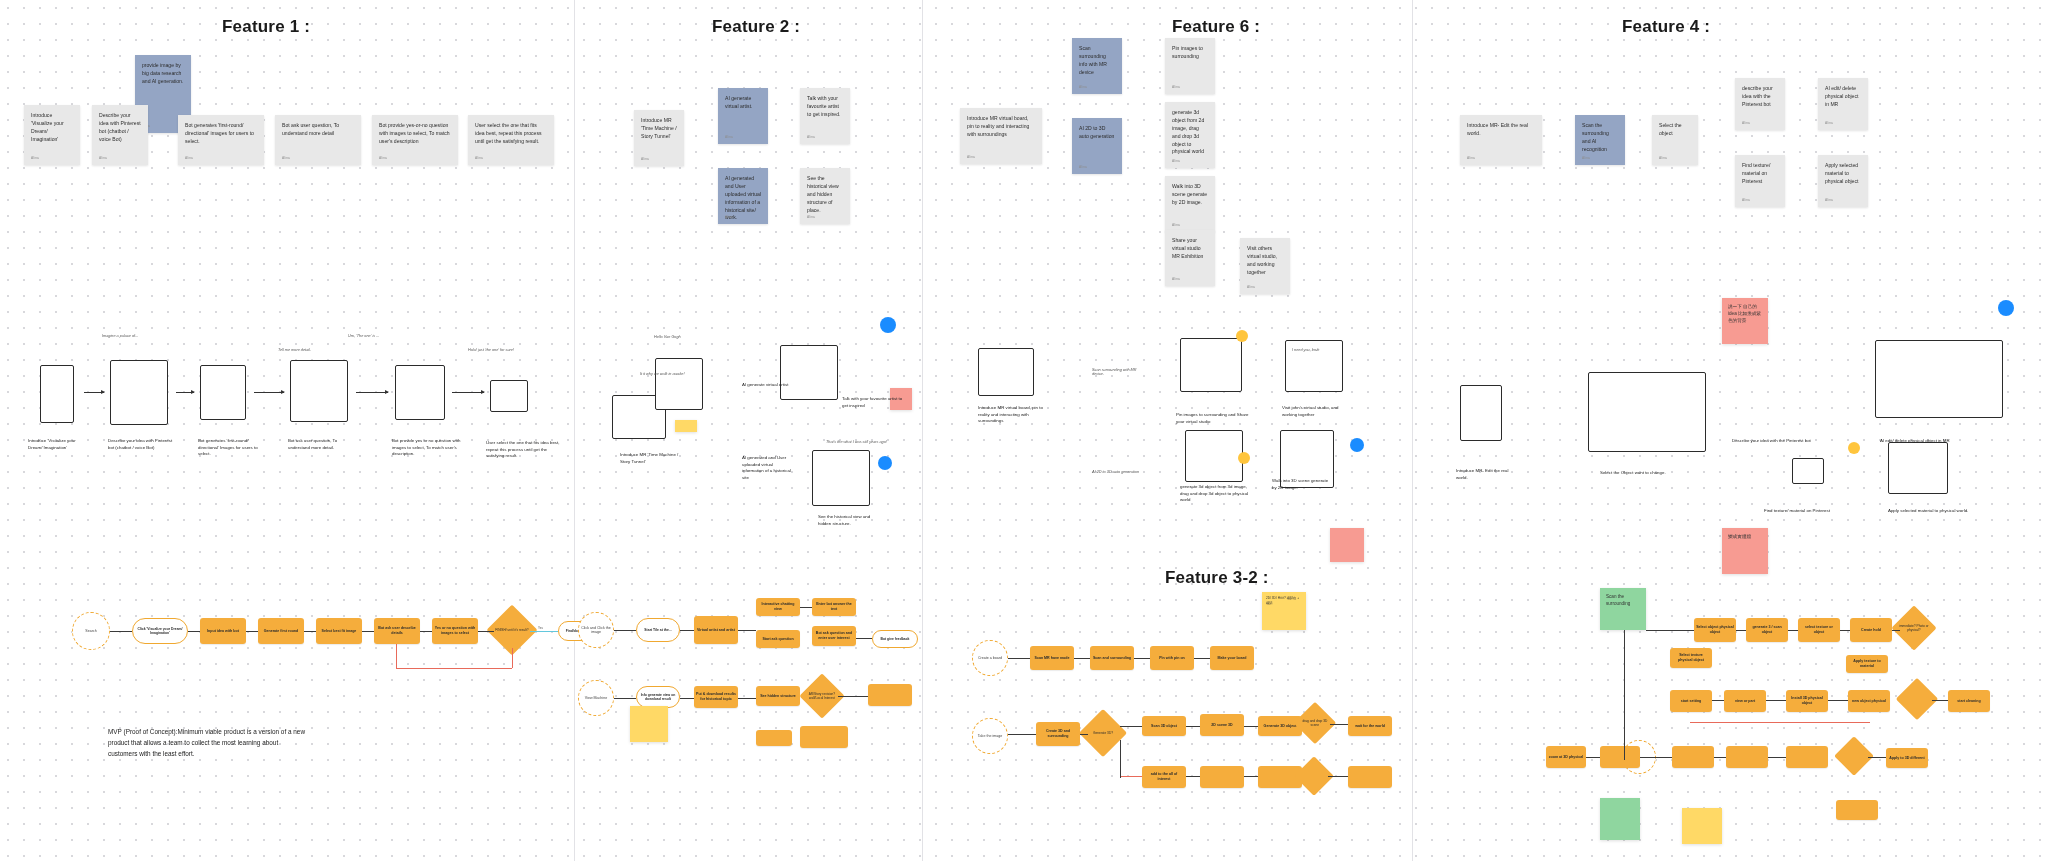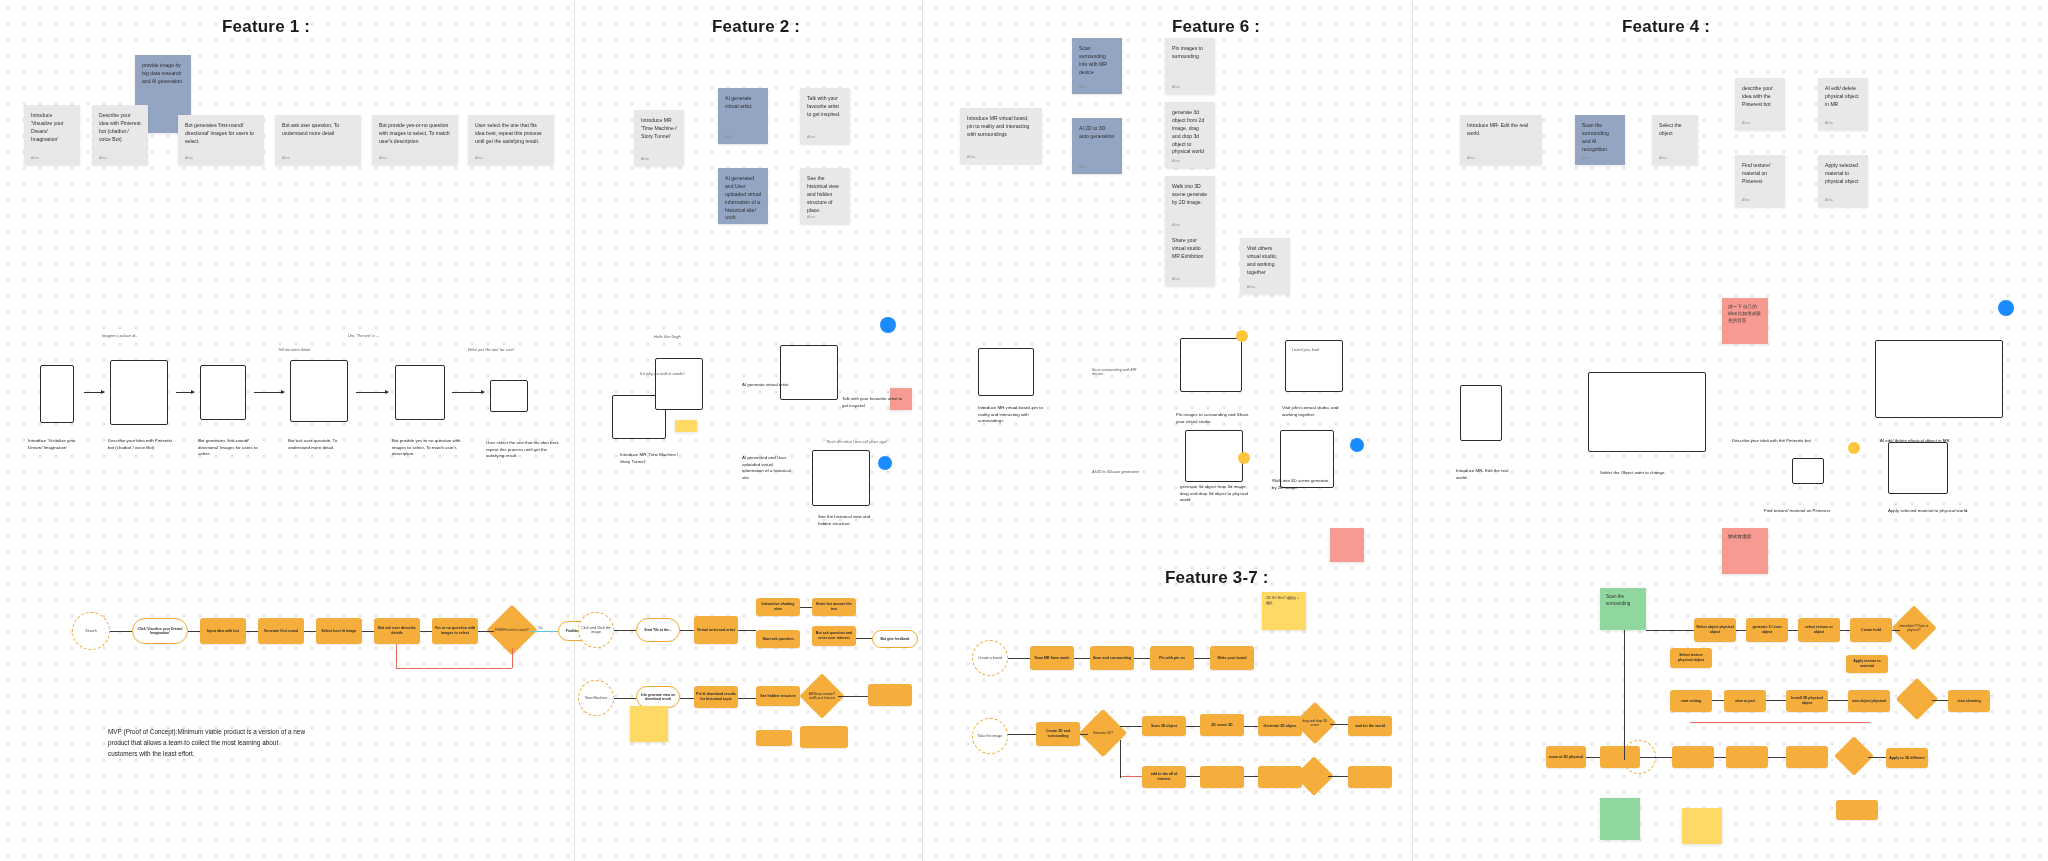--- a/index.html
+++ b/index.html
@@ -268,21 +268,21 @@
 <div class="sb-note" style="left:1092px; top:368px; width:56px;">Scan surrounding with MR device.</div>
 <div class="sb-note" style="left:1292px; top:348px; width:54px;">I need you, bruh</div>
 <div class="sb-note" style="left:1092px; top:470px; width:56px;">AI 2D to 3D auto generation</div>
 
 <div class="sb-cap" style="left:978px; top:405px; width:74px;">Introduce MR virtual board, pin to reality and interacting with surroundings</div>
 <div class="sb-cap" style="left:1176px; top:412px; width:76px;">Pin images to surrounding and Share your virtual studio</div>
 <div class="sb-cap" style="left:1282px; top:405px; width:66px;">Visit john's virtual studio, and working together</div>
 <div class="sb-cap" style="left:1180px; top:484px; width:76px;">generate 3d object from 3d image, drag and drop 3d object to physical world</div>
 <div class="sb-cap" style="left:1272px; top:478px; width:62px;">Walk into 3D scene generate by 2D image.</div>
 
-<div class="feat-title" style="left:1165px; top:568px;">Feature 3-7 :</div>
+<div class="feat-title" style="left:1165px; top:568px;">Feature 3-2 :</div>
 
 <div class="fc-start" style="left:972px; top:640px; width:36px; height:36px;">Create a board</div>
 <div class="fc-start" style="left:972px; top:718px; width:36px; height:36px;">Take the image</div>
 <div class="fc-box" style="left:1030px; top:646px; width:44px; height:24px;">Scan MR have mode</div>
 <div class="fc-box" style="left:1090px; top:646px; width:44px; height:24px;">Scan and surrounding</div>
 <div class="fc-box" style="left:1150px; top:646px; width:44px; height:24px;">Pin with pin on</div>
 <div class="fc-box" style="left:1210px; top:646px; width:44px; height:24px;">Make your board</div>
 <div class="sticky yellow" style="left:1262px; top:592px; width:44px; height:38px; font-size:3.2px; padding:4px;">
   <span>2D/ 3D/ Hit it?  確認在 + 確認</span>
 </div>

